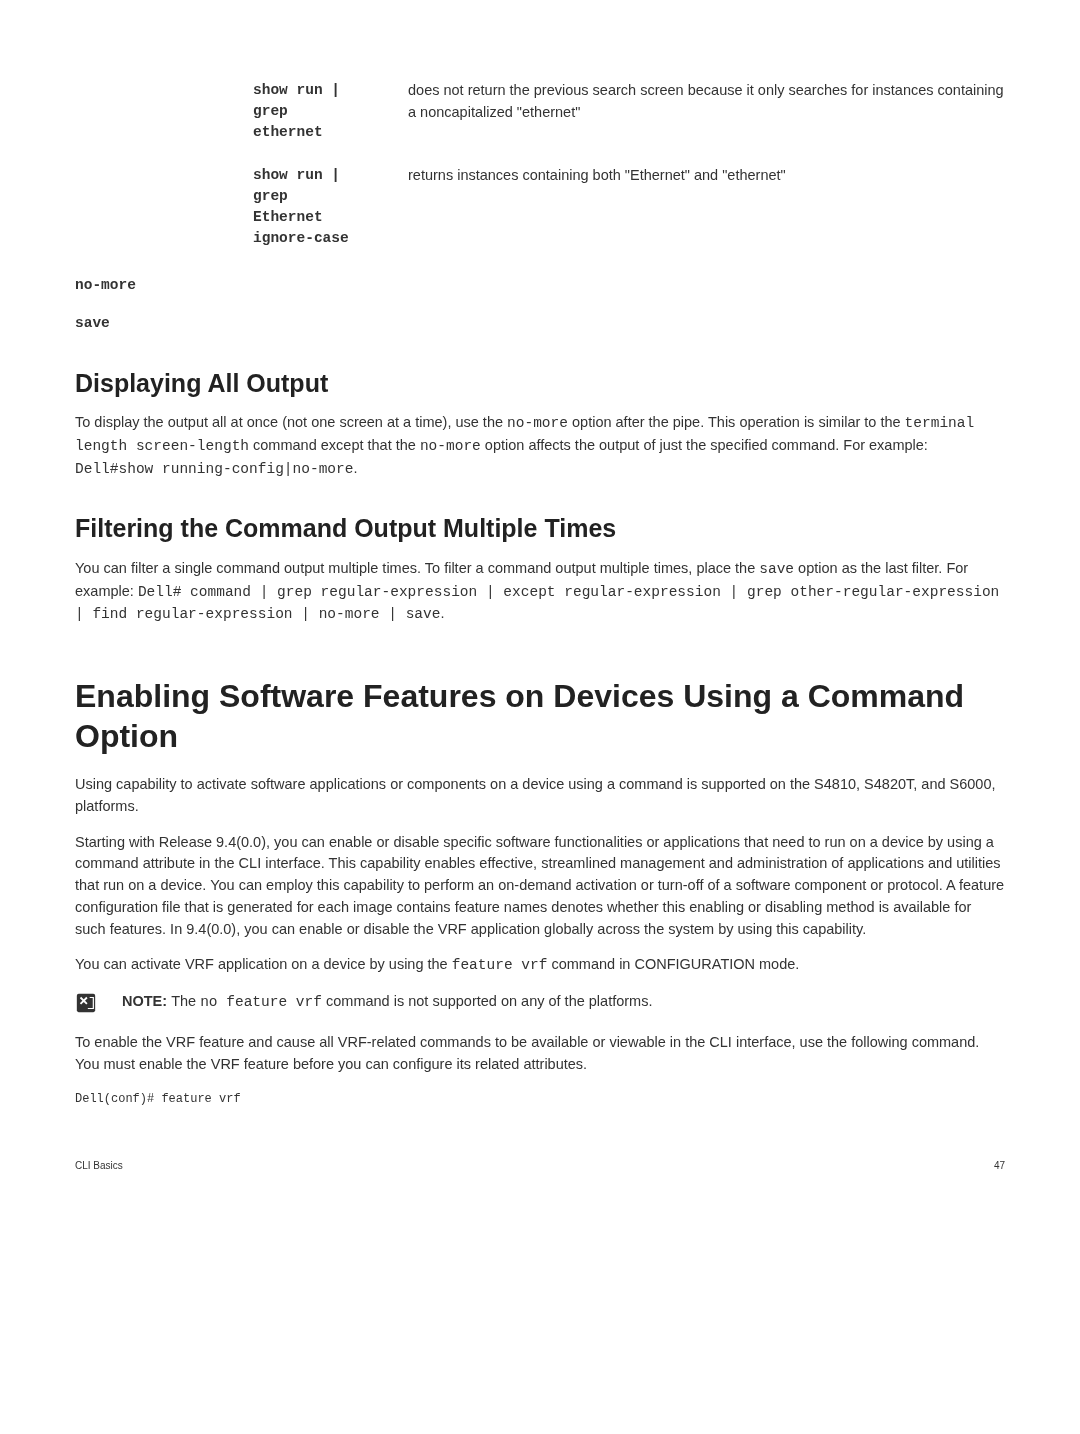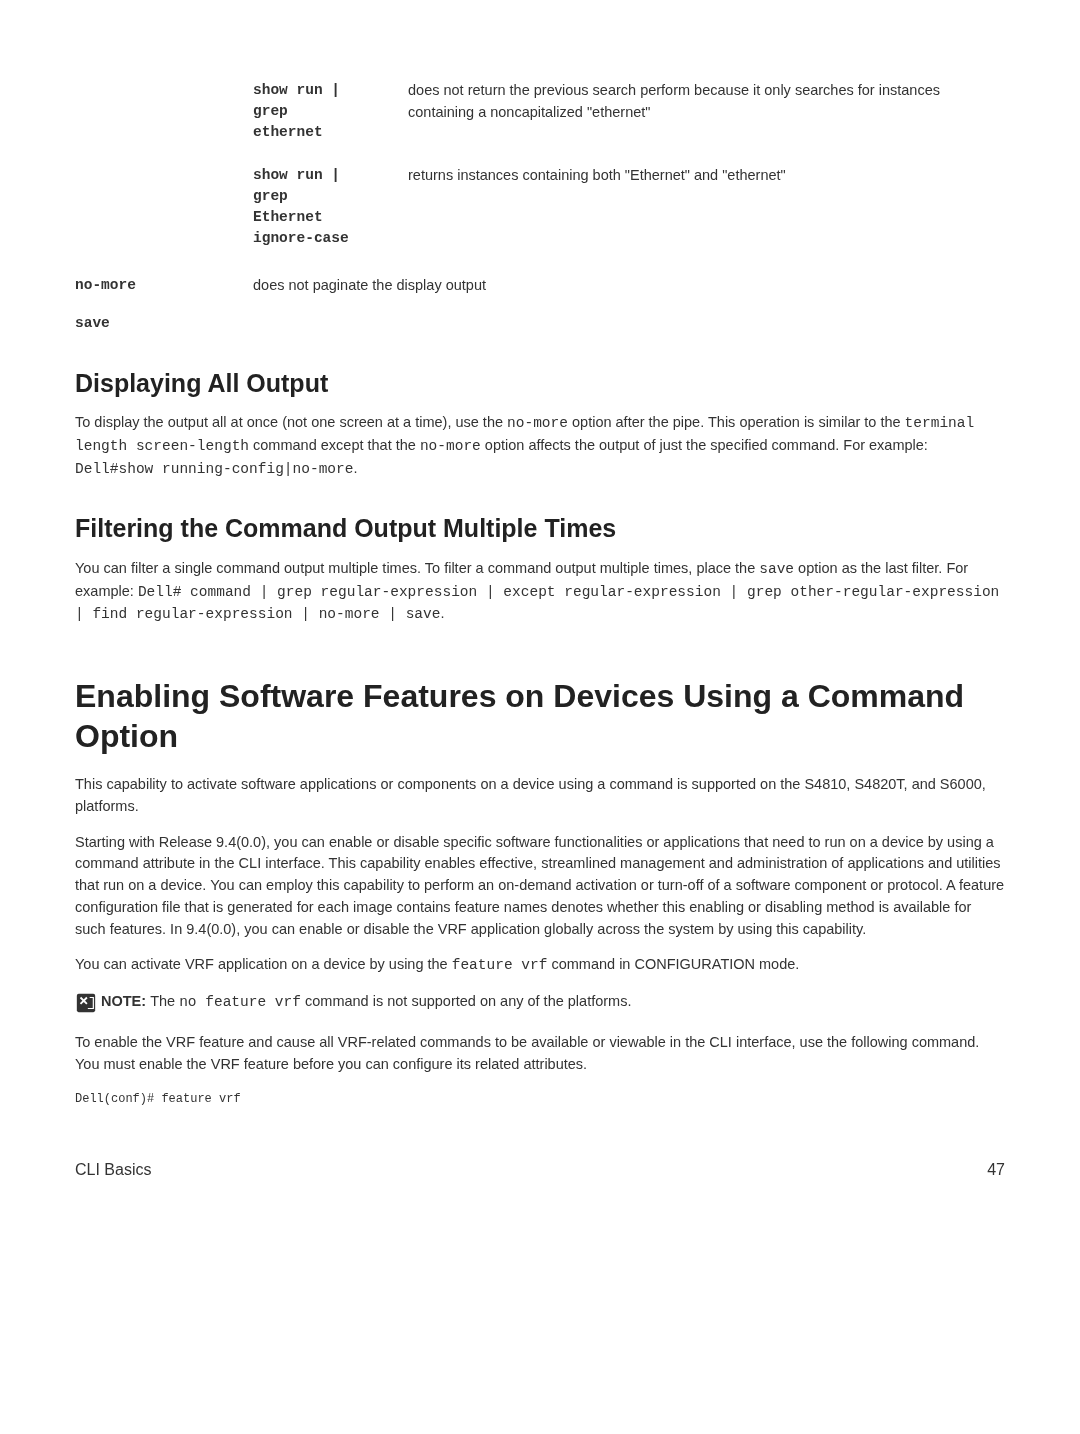--- a/index.html
+++ b/index.html
@@ -66,93 +66,92 @@
       font-size: 14.5px;
       line-height: 1.5;
     }
     .mono {
       font-family: "Courier New", monospace;
       font-size: 14.5px;
     }
     .note-row {
       display: flex;
       align-items: flex-start;
-      gap: 4px;
+      gap: 25px;
       margin: 14px 0 18px 0;
     }
     .note-icon {
       width: 22px;
       height: 22px;
       flex-shrink: 0;
       margin-top: 1px;
     }
     .note-text {
       flex: 1;
       font-size: 14.5px;
     }
     .footer {
       display: flex;
       justify-content: space-between;
       margin-top: 50px;
-      font-size: 16px;
+      font-size: 10px;
     }
     .code-line {
       font-family: Liberation Mono, monospace;
       font-size: 12px;
       margin: 10px 0 30px 0;
     }
   </style>
 </head>
 <body>
 
 <div>
 
   <div class="def-row">
     <div class="def-term-col"></div>
     <div class="def-desc-col">
       <div class="nested-row">
         <div class="nested-cmd" style="white-space:pre-line;">show run |
 grep
 ethernet</div>
-        <div class="nested-desc">does not return the previous search perform because it only searches for instances containing a noncapitalized "ethernet"</div>
+        <div class="nested-desc">does not return the previous search screen because it only searches for instances containing a noncapitalized "ethernet"</div>
       </div>
       <div class="nested-row" style="margin-bottom:10px;">
         <div class="nested-cmd" style="white-space:pre-line;">show run |
 grep
 Ethernet
 ignore-case</div>
         <div class="nested-desc">returns instances containing both "Ethernet" and "ethernet"</div>
       </div>
     </div>
   </div>
 
   <div class="def-row">
     <div class="def-term-col term-mono">no-more</div>
-    <div class="def-desc-col">does not paginate the display output</div>
   </div>
 
   <div class="def-row">
     <div class="def-term-col term-mono">save</div>
   </div>
 
 </div>
 
 <h2>Displaying All Output</h2>
 <p>
   <span>To display the output all at once (not one screen at a time), use the </span><span class="mono">no-more</span><span> option after the pipe. This operation is similar to the </span><span class="mono">terminal length screen-length</span><span> command except that the </span><span class="mono">no-more</span><span> option affects the output of just the specified command. For example: </span><span class="mono">Dell#show running-config|no-more</span><span>.</span>
 </p>
 
 <h2>Filtering the Command Output Multiple Times</h2>
 <p>
   <span>You can filter a single command output multiple times. To filter a command output multiple times, place the </span><span class="mono">save</span><span> option as the last filter. For example: </span><span class="mono">Dell# command | grep regular-expression | except regular-expression | grep other-regular-expression | find regular-expression | no-more | save</span><span>.</span>
 </p>
 
 <h1>Enabling Software Features on Devices Using a Command Option</h1>
 
-<p>This capability to activate software applications or components on a device using a command is supported on the S4810, S4820T, and S6000, platforms.</p>
+<p>Using capability to activate software applications or components on a device using a command is supported on the S4810, S4820T, and S6000, platforms.</p>
 
 <p>Starting with Release 9.4(0.0), you can enable or disable specific software functionalities or applications that need to run on a device by using a command attribute in the CLI interface. This capability enables effective, streamlined management and administration of applications and utilities that run on a device. You can employ this capability to perform an on-demand activation or turn-off of a software component or protocol. A feature configuration file that is generated for each image contains feature names denotes whether this enabling or disabling method is available for such features. In 9.4(0.0), you can enable or disable the VRF application globally across the system by using this capability.</p>
 
 <p>
   <span>You can activate VRF application on a device by using the </span><span class="mono">feature vrf</span><span> command in CONFIGURATION mode.</span>
 </p>
 
 <div class="note-row">
   <svg class="note-icon" viewBox="0 0 24 24">
     <rect x="2" y="2" width="20" height="20" rx="2" fill="#333"></rect>

